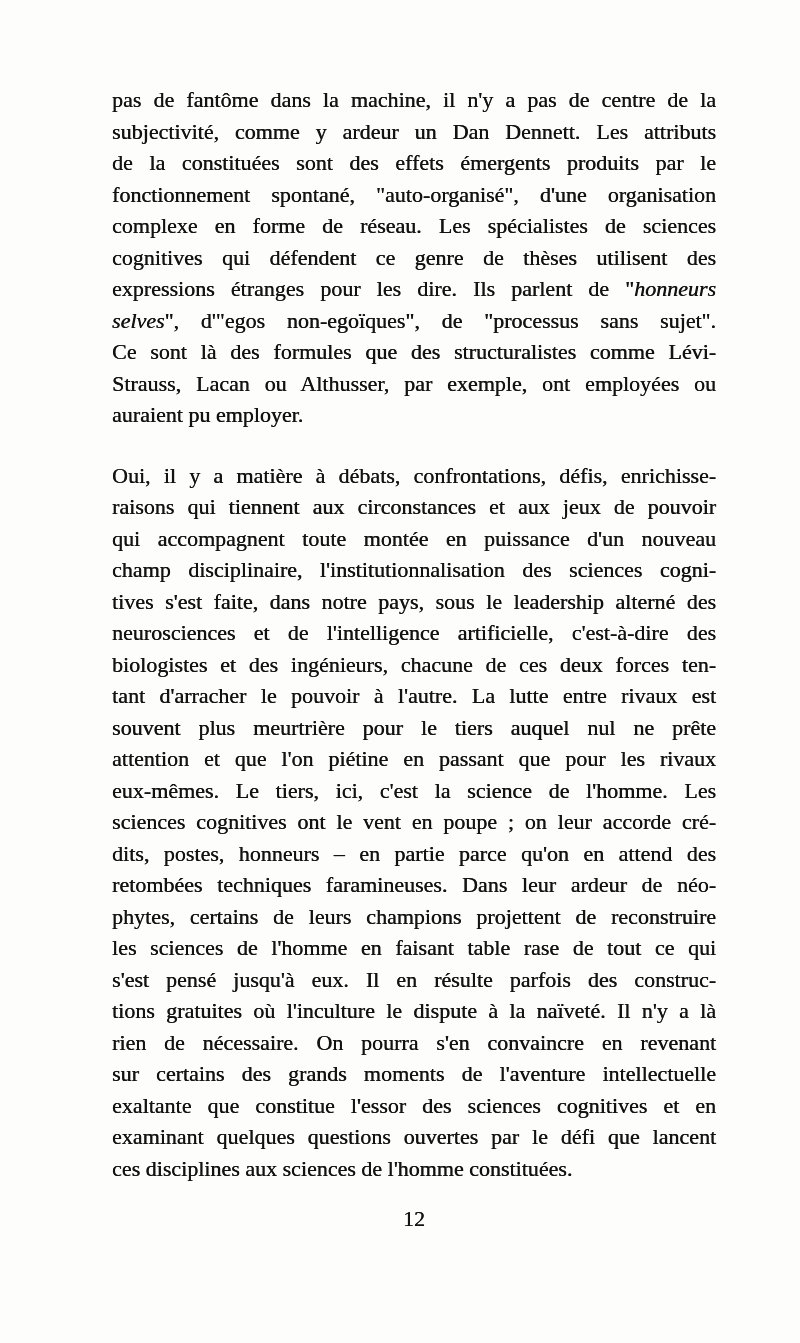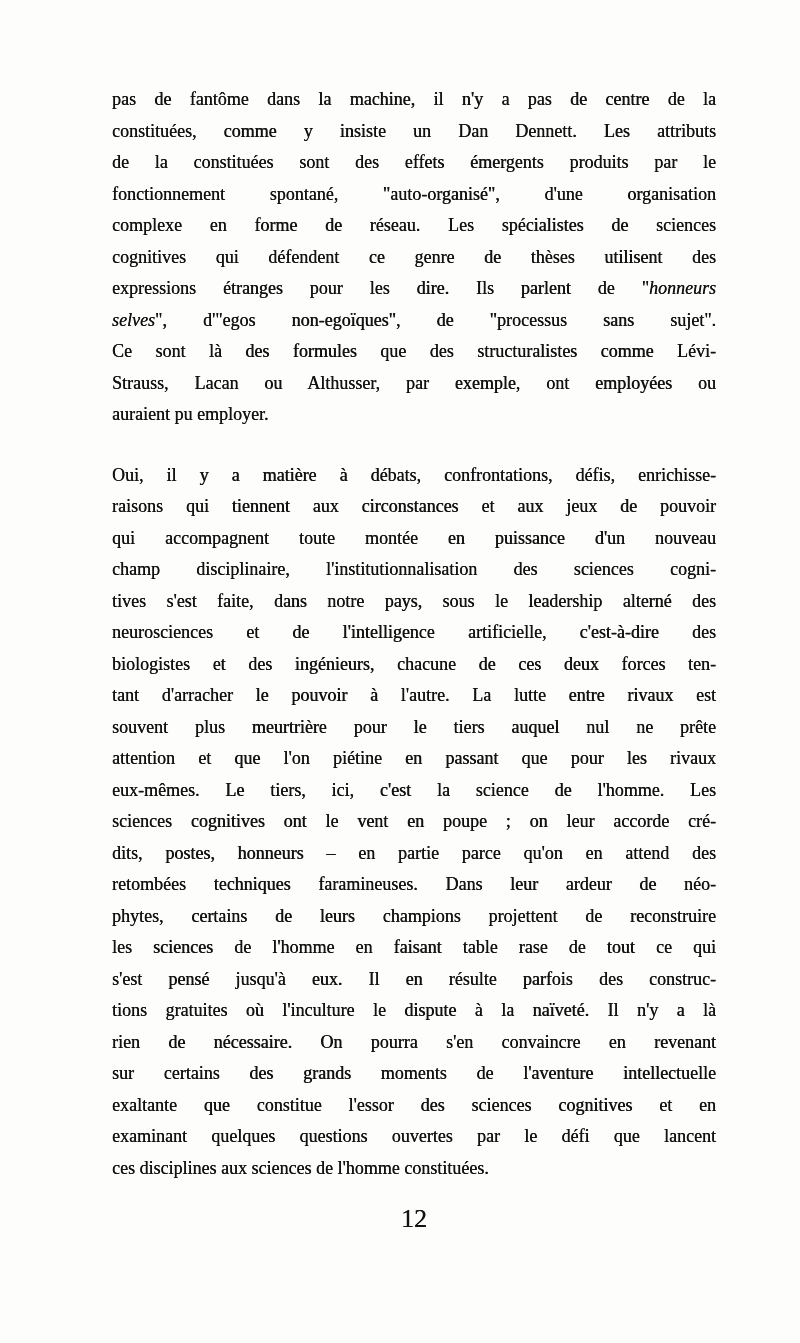--- a/index.html
+++ b/index.html
@@ -22,53 +22,53 @@
   }
   .text-block {
     position: absolute;
     left: 112px;
     top: 84px;
     width: 604px;
   }
   .paragraph { margin: 0; }
   .paragraph + .paragraph { margin-top: 29px; }
   .line {
-    font-size: 18px;
+    font-size: 22px;
     line-height: 31.5px;
     text-align: justify;
     text-align-last: justify;
     color: #131313;
     text-shadow: 0.35px 0 0 currentColor; 
     white-space: nowrap; 
   }
   
   .line { white-space: normal; }
   .line.para-last {
     text-align-last: left;
   }
   .line .italic {
     font-style: italic;
   }
   .page-number {
     margin-top: 21px;
     text-align: center;
-    font-size: 26px;
+    font-size: 22px;
     line-height: 28px;
     text-shadow: 0.35px 0 0 currentColor;
   }
 </style>
 </head>
 <body>
 
 <div class="scan-page">
   <div class="text-block">
     <div id="paragraphs">
         <div class="paragraph">
           <div class="line">pas de fantôme dans la machine, il n'y a pas de centre de la</div>
-          <div class="line">constituées, comme y insiste un Dan Dennett. Les attributs</div>
+          <div class="line">subjectivité, comme y ardeur un Dan Dennett. Les attributs</div>
           <div class="line">de la constituées sont des effets émergents produits par le</div>
           <div class="line">fonctionnement spontané, "auto-organisé", d'une organisation</div>
           <div class="line">complexe en forme de réseau. Les spécialistes de sciences</div>
           <div class="line">cognitives qui défendent ce genre de thèses utilisent des</div>
           <div class="line"><span>expressions étranges pour les dire. Ils parlent de "</span><span class="italic">honneurs</span></div>
           <div class="line"><span class="italic">selves</span><span>", d'"egos non-egoïques", de "processus sans sujet".</span></div>
           <div class="line">Ce sont là des formules que des structuralistes comme Lévi-</div>
           <div class="line">Strauss, Lacan ou Althusser, par exemple, ont employées ou</div>
           <div class="line para-last">auraient pu employer.</div>
         </div>

